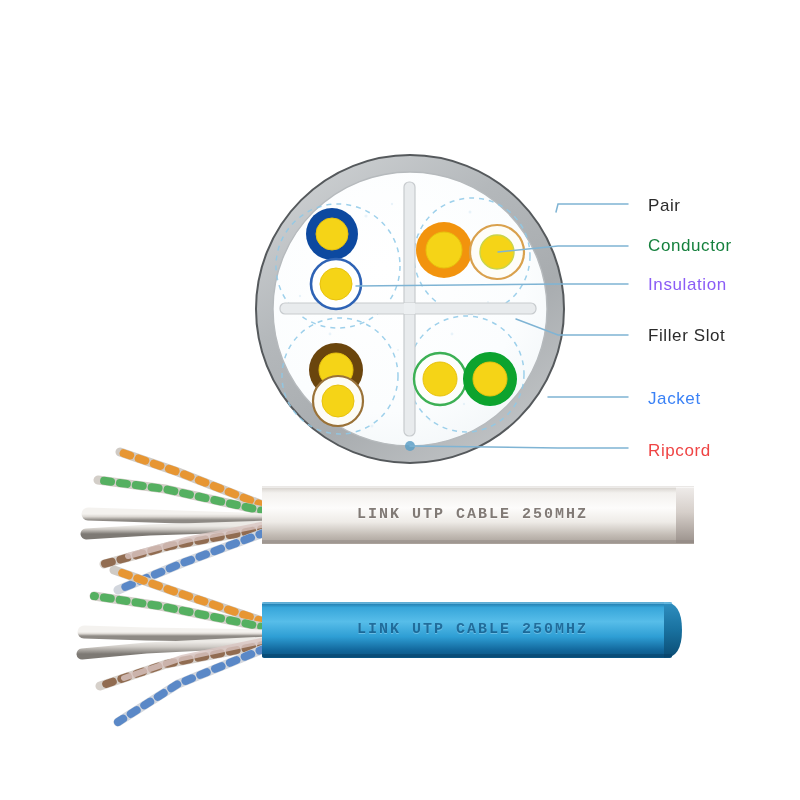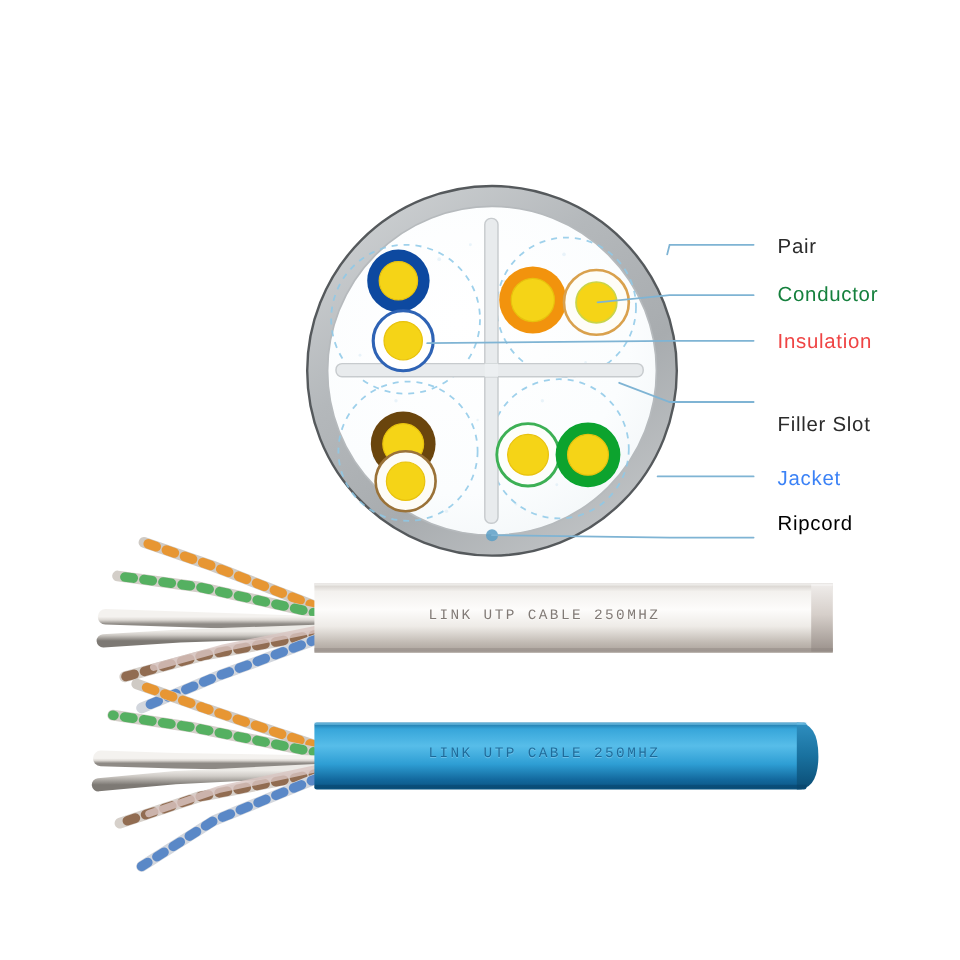--- a/index.html
+++ b/index.html
@@ -25,24 +25,24 @@
     position: absolute;
     font-family: "Liberation Sans", sans-serif;
     font-size: 17px;
     color: #2b2b2b;
     letter-spacing: 0.6px;
     white-space: nowrap;
   }
   .cable-print {
     position: absolute;
     font-family: "Liberation Mono", monospace;
-    font-weight: normal;
+    font-weight: bold;
     letter-spacing: 2.0px;
     white-space: nowrap;
-    font-size: 12px;
+    font-size: 15px;
   }
   .print-white {
     color: #6d6560;
     opacity: 0.85;
     text-shadow: 0 1px 0 rgba(255,255,255,0.7);
   }
   .print-blue {
     color: #0f4f7d;
     opacity: 0.7;
     text-shadow: 0 1px 0 rgba(180,225,250,0.55);
@@ -269,23 +269,23 @@
       <path d="M664 568 q18 0 18 28 q0 28 -18 28 z" fill="url(#blueJacketEnd)"></path>
       <rect x="262" y="568" width="410" height="2" fill="#8ad4f5" opacity="0.6"></rect>
       <rect x="262" y="620" width="410" height="3" fill="#073f63" opacity="0.45"></rect>
     </g>
   </svg>
 
   
   <div id="callout-labels">
       <div class="label-text" style="left: 648px; top: 162px; color: rgb(43, 43, 43);">Pair</div>
       <div class="label-text" style="left: 648px; top: 202px; color: #15803d;">Conductor</div>
-      <div class="label-text" style="left: 648px; top: 241px; color: #ef4444;">Insulation</div>
-      <div class="label-text" style="left: 648px; top: 310px; color: rgb(43, 43, 43);">Filler Slot</div>
+      <div class="label-text" style="left: 648px; top: 241px; color: #8b5cf6;">Insulation</div>
+      <div class="label-text" style="left: 648px; top: 292px; color: rgb(43, 43, 43);">Filler Slot</div>
       <div class="label-text" style="left: 648px; top: 355px; color: #3b82f6;">Jacket</div>
-      <div class="label-text" style="left: 648px; top: 393px; color: #000000;">Ripcord</div>
+      <div class="label-text" style="left: 648px; top: 407px; color: #ef4444;">Ripcord</div>
     </div>
 
   <div class="cable-print print-white" style="left:357px; top:472px;">LINK UTP CABLE 250MHZ</div>
 
   <div class="cable-print print-blue" style="left:357px; top:587px;">LINK UTP CABLE 250MHZ</div>
 
 </div>
 
 </body></html>

